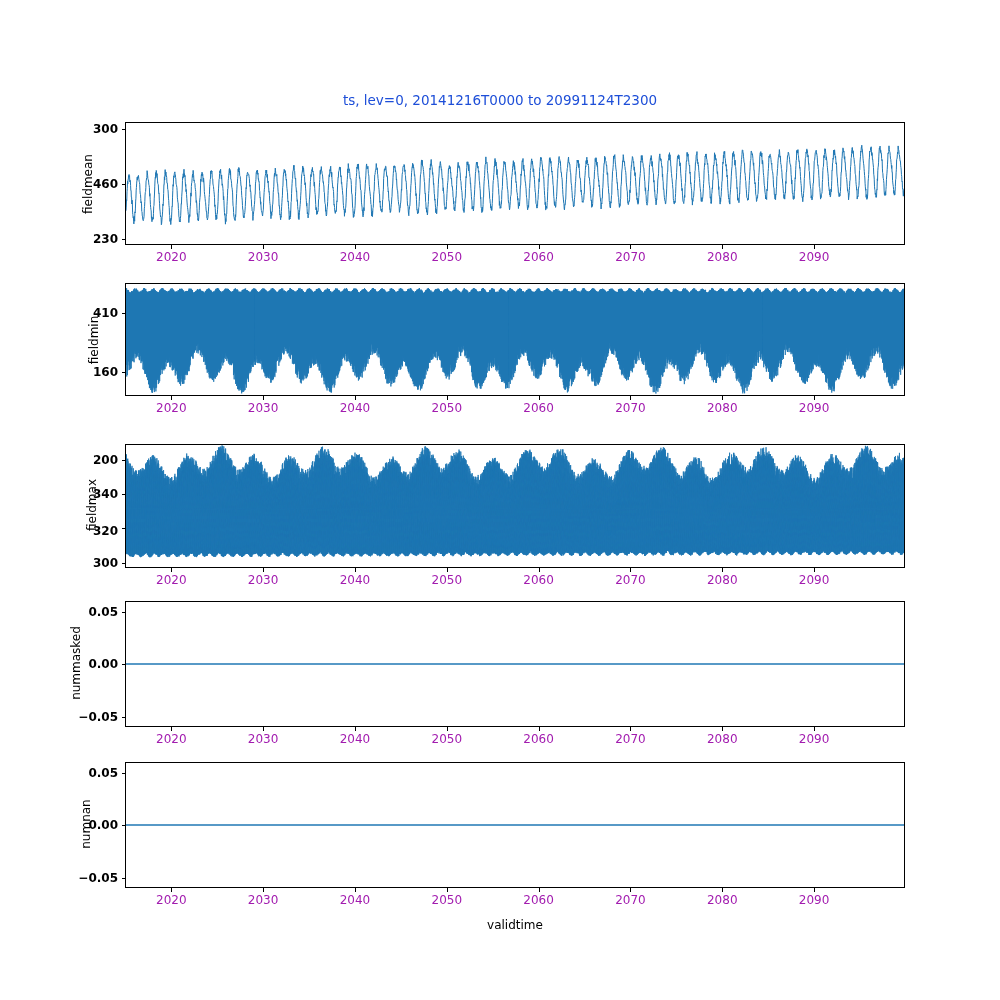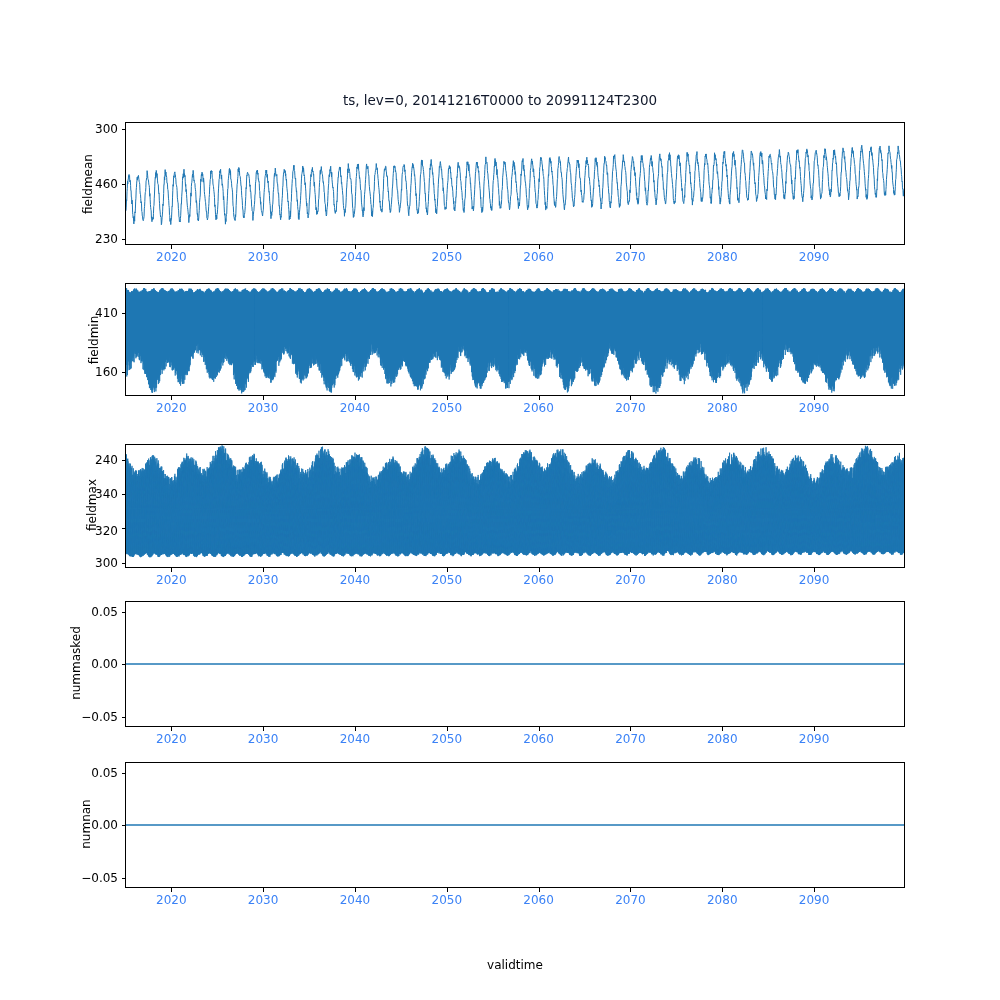--- a/index.html
+++ b/index.html
@@ -15,21 +15,21 @@
     font-family: "DejaVu Sans", sans-serif;
     overflow: hidden;
   }
   .title {
     position: absolute;
     top: 92px;
     left: 0;
     width: 1000px;
     text-align: center;
     font-size: 13.5px;
-    color: #0f172a;
+    color: #1d4ed8;
   }
   .panel {
     position: absolute;
     box-sizing: border-box;
     border: 1px solid #000000;
     background: #ffffff;
     overflow: hidden;
   }
   .panel svg {
     display: block;
@@ -44,37 +44,37 @@
     transform: rotate(-90deg);
     white-space: nowrap;
     text-align: center;
   }
   .xlabel {
     position: absolute;
     font-size: 12px;
     color: #000000;
     text-align: center;
     white-space: nowrap;
-    margin-top: 40px;
   }
   .tick-x {
     position: absolute;
     font-size: 12px;
-    color: #3b82f6;
+    color: #a21caf;
     text-align: center;
     white-space: nowrap;
     transform: translateX(-50%);
   }
   .tick-y {
     position: absolute;
     font-size: 12px;
     color: #000000;
     text-align: right;
     white-space: nowrap;
     transform: translateY(-50%);
+    font-weight: bold;
   }
   .tick-mark-x {
     position: absolute;
     width: 1px;
     height: 3.5px;
     background: #000000;
   }
   .tick-mark-y {
     position: absolute;
     width: 3.5px;
@@ -185,21 +185,21 @@
       <div class="tick-x" style="left: 722.259px; top: 573px;">2080</div>
       <div class="tick-mark-x" style="left: 814.089px; top: 568px;"></div>
       <div class="tick-x" style="left: 814.089px; top: 573px;">2090</div>
       <div class="tick-mark-y" style="left: 121.5px; top: 562.833px;"></div>
       <div class="tick-y" style="left: 65px; width: 53px; top: 562.833px;">300</div>
       <div class="tick-mark-y" style="left: 121.5px; top: 528.389px;"></div>
       <div class="tick-y" style="left: 65px; width: 53px; top: 531px;">320</div>
       <div class="tick-mark-y" style="left: 121.5px; top: 493.944px;"></div>
       <div class="tick-y" style="left: 65px; width: 53px; top: 493.944px;">340</div>
       <div class="tick-mark-y" style="left: 121.5px; top: 459.5px;"></div>
-      <div class="tick-y" style="left: 65px; width: 53px; top: 459.5px;">240</div>
+      <div class="tick-y" style="left: 65px; width: 53px; top: 459.5px;">200</div>
       <div class="tick-mark-x" style="left: 171.282px; top: 727px;"></div>
       <div class="tick-x" style="left: 171.282px; top: 732px;">2020</div>
       <div class="tick-mark-x" style="left: 263.112px; top: 727px;"></div>
       <div class="tick-x" style="left: 263.112px; top: 732px;">2030</div>
       <div class="tick-mark-x" style="left: 354.941px; top: 727px;"></div>
       <div class="tick-x" style="left: 354.941px; top: 732px;">2040</div>
       <div class="tick-mark-x" style="left: 446.771px; top: 727px;"></div>
       <div class="tick-x" style="left: 446.771px; top: 732px;">2050</div>
       <div class="tick-mark-x" style="left: 538.6px; top: 727px;"></div>
       <div class="tick-x" style="left: 538.6px; top: 732px;">2060</div>

